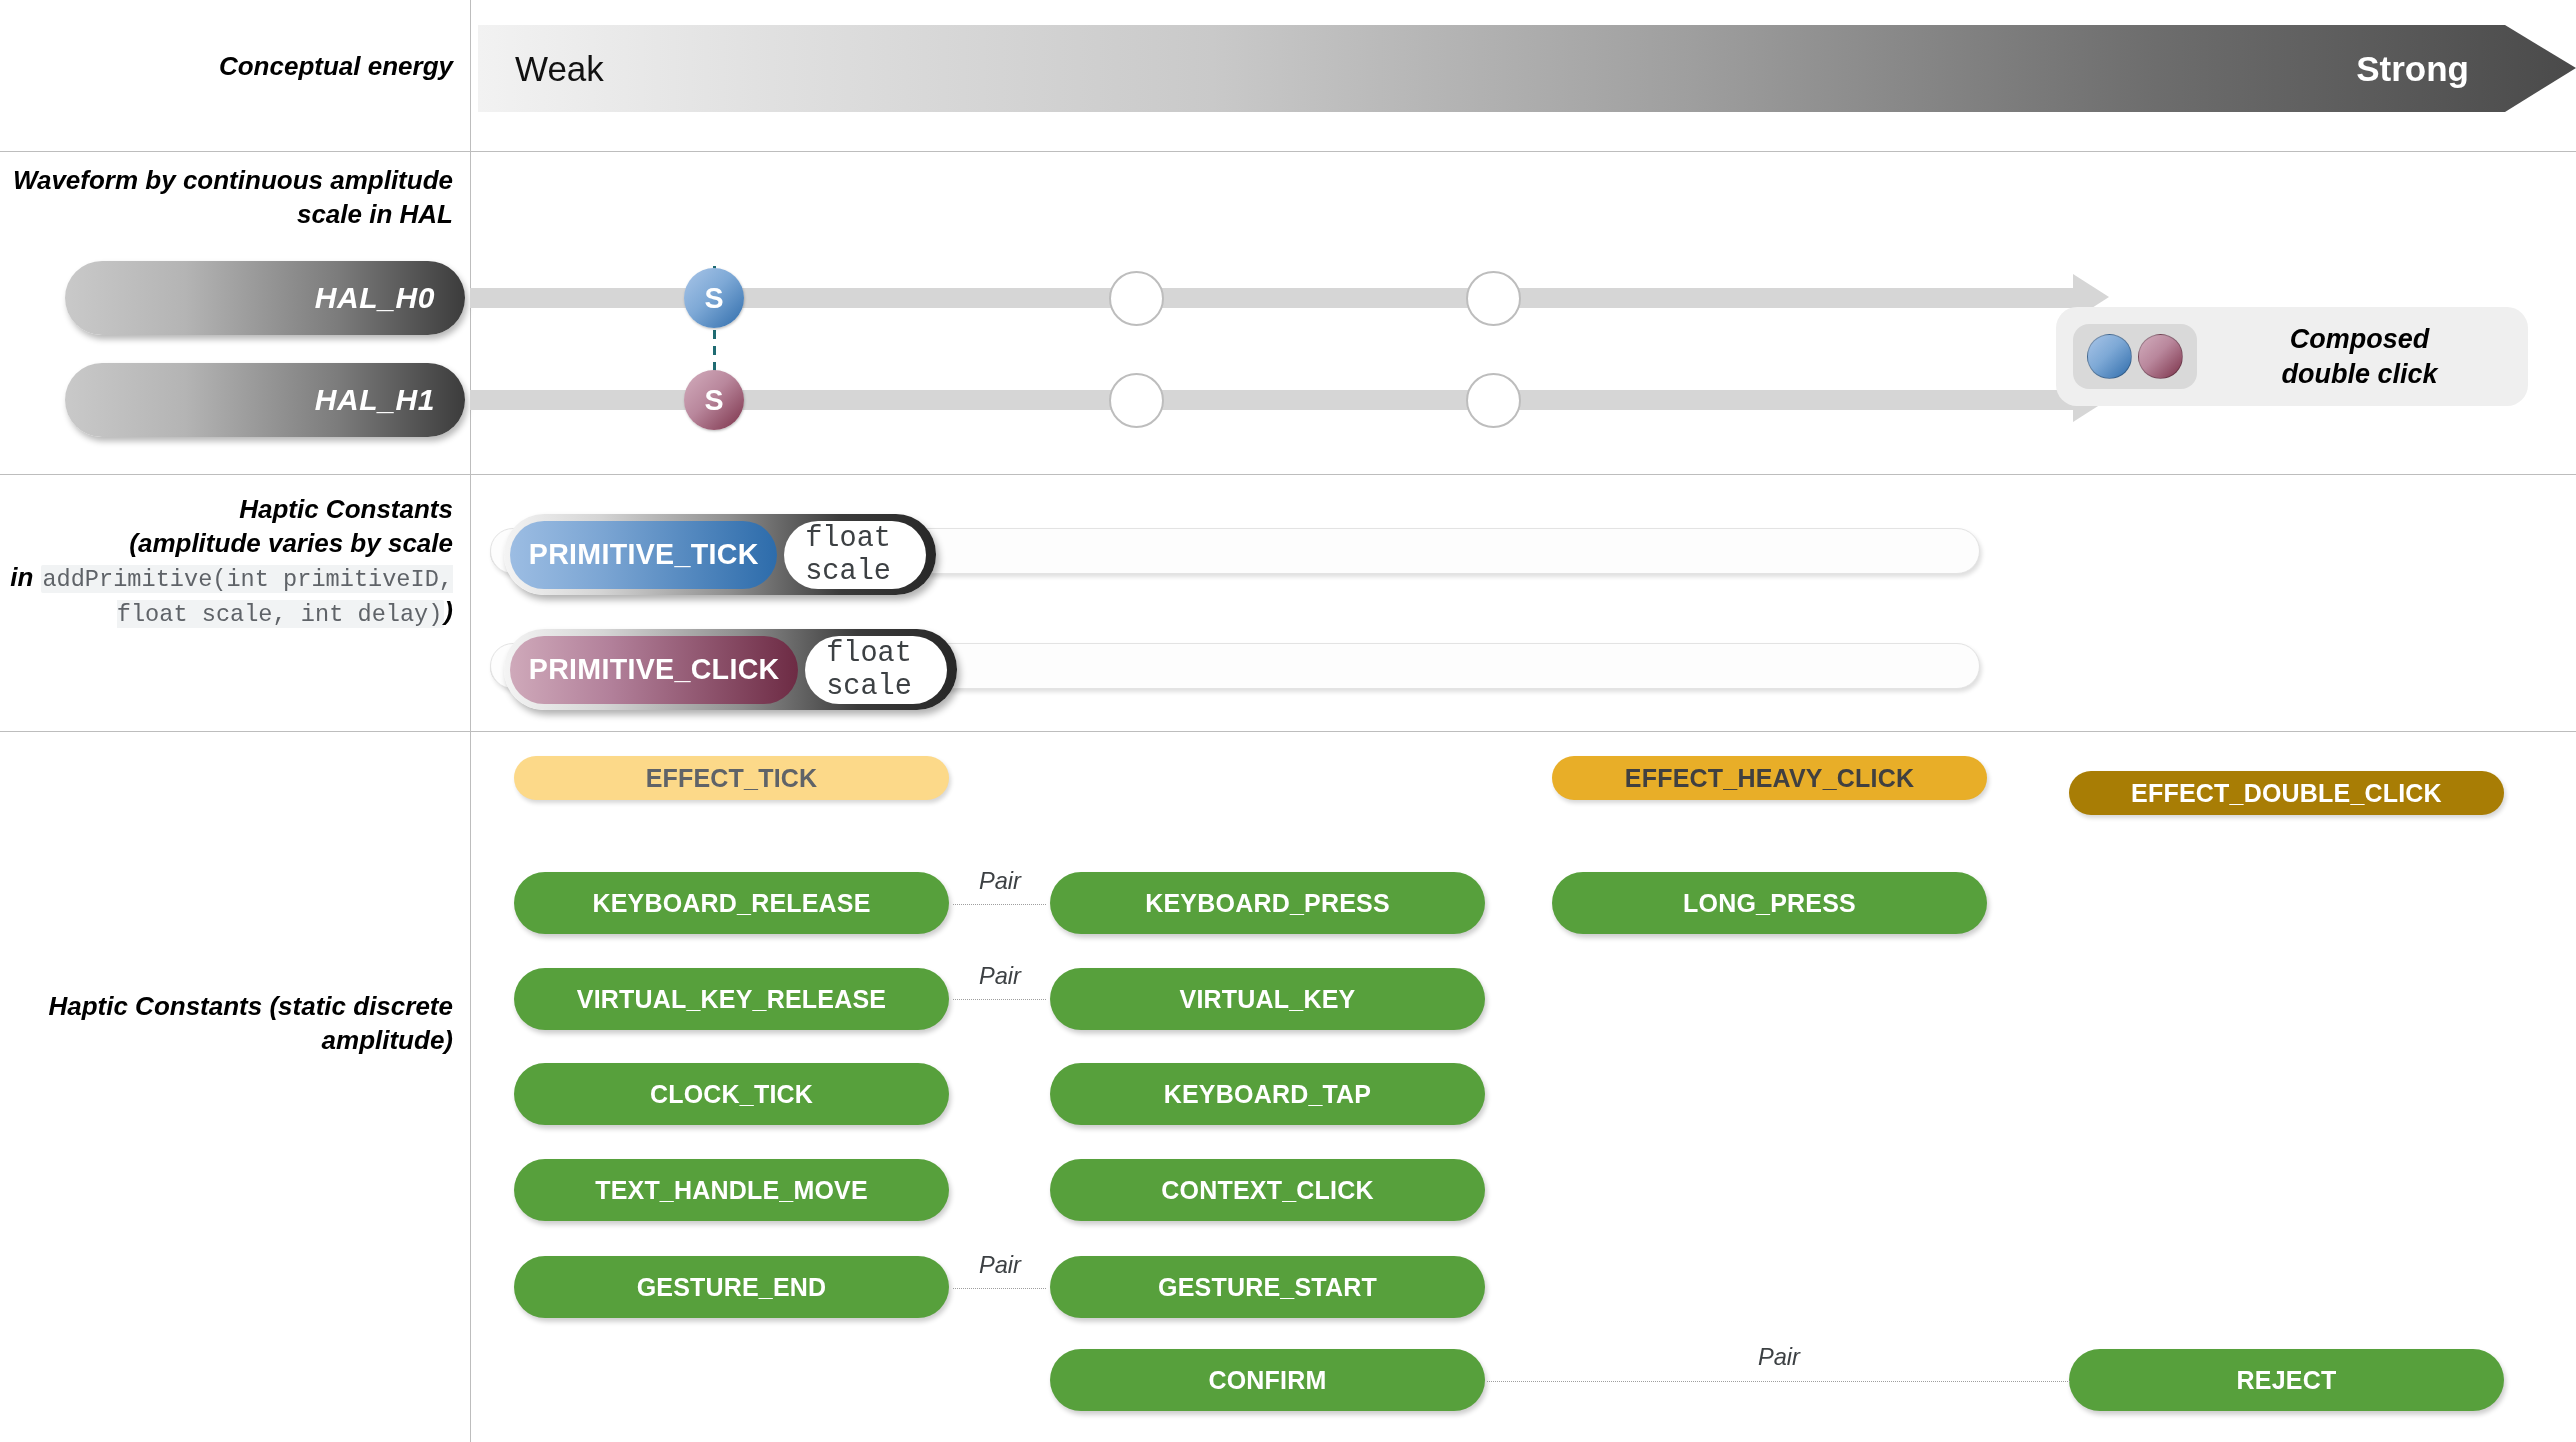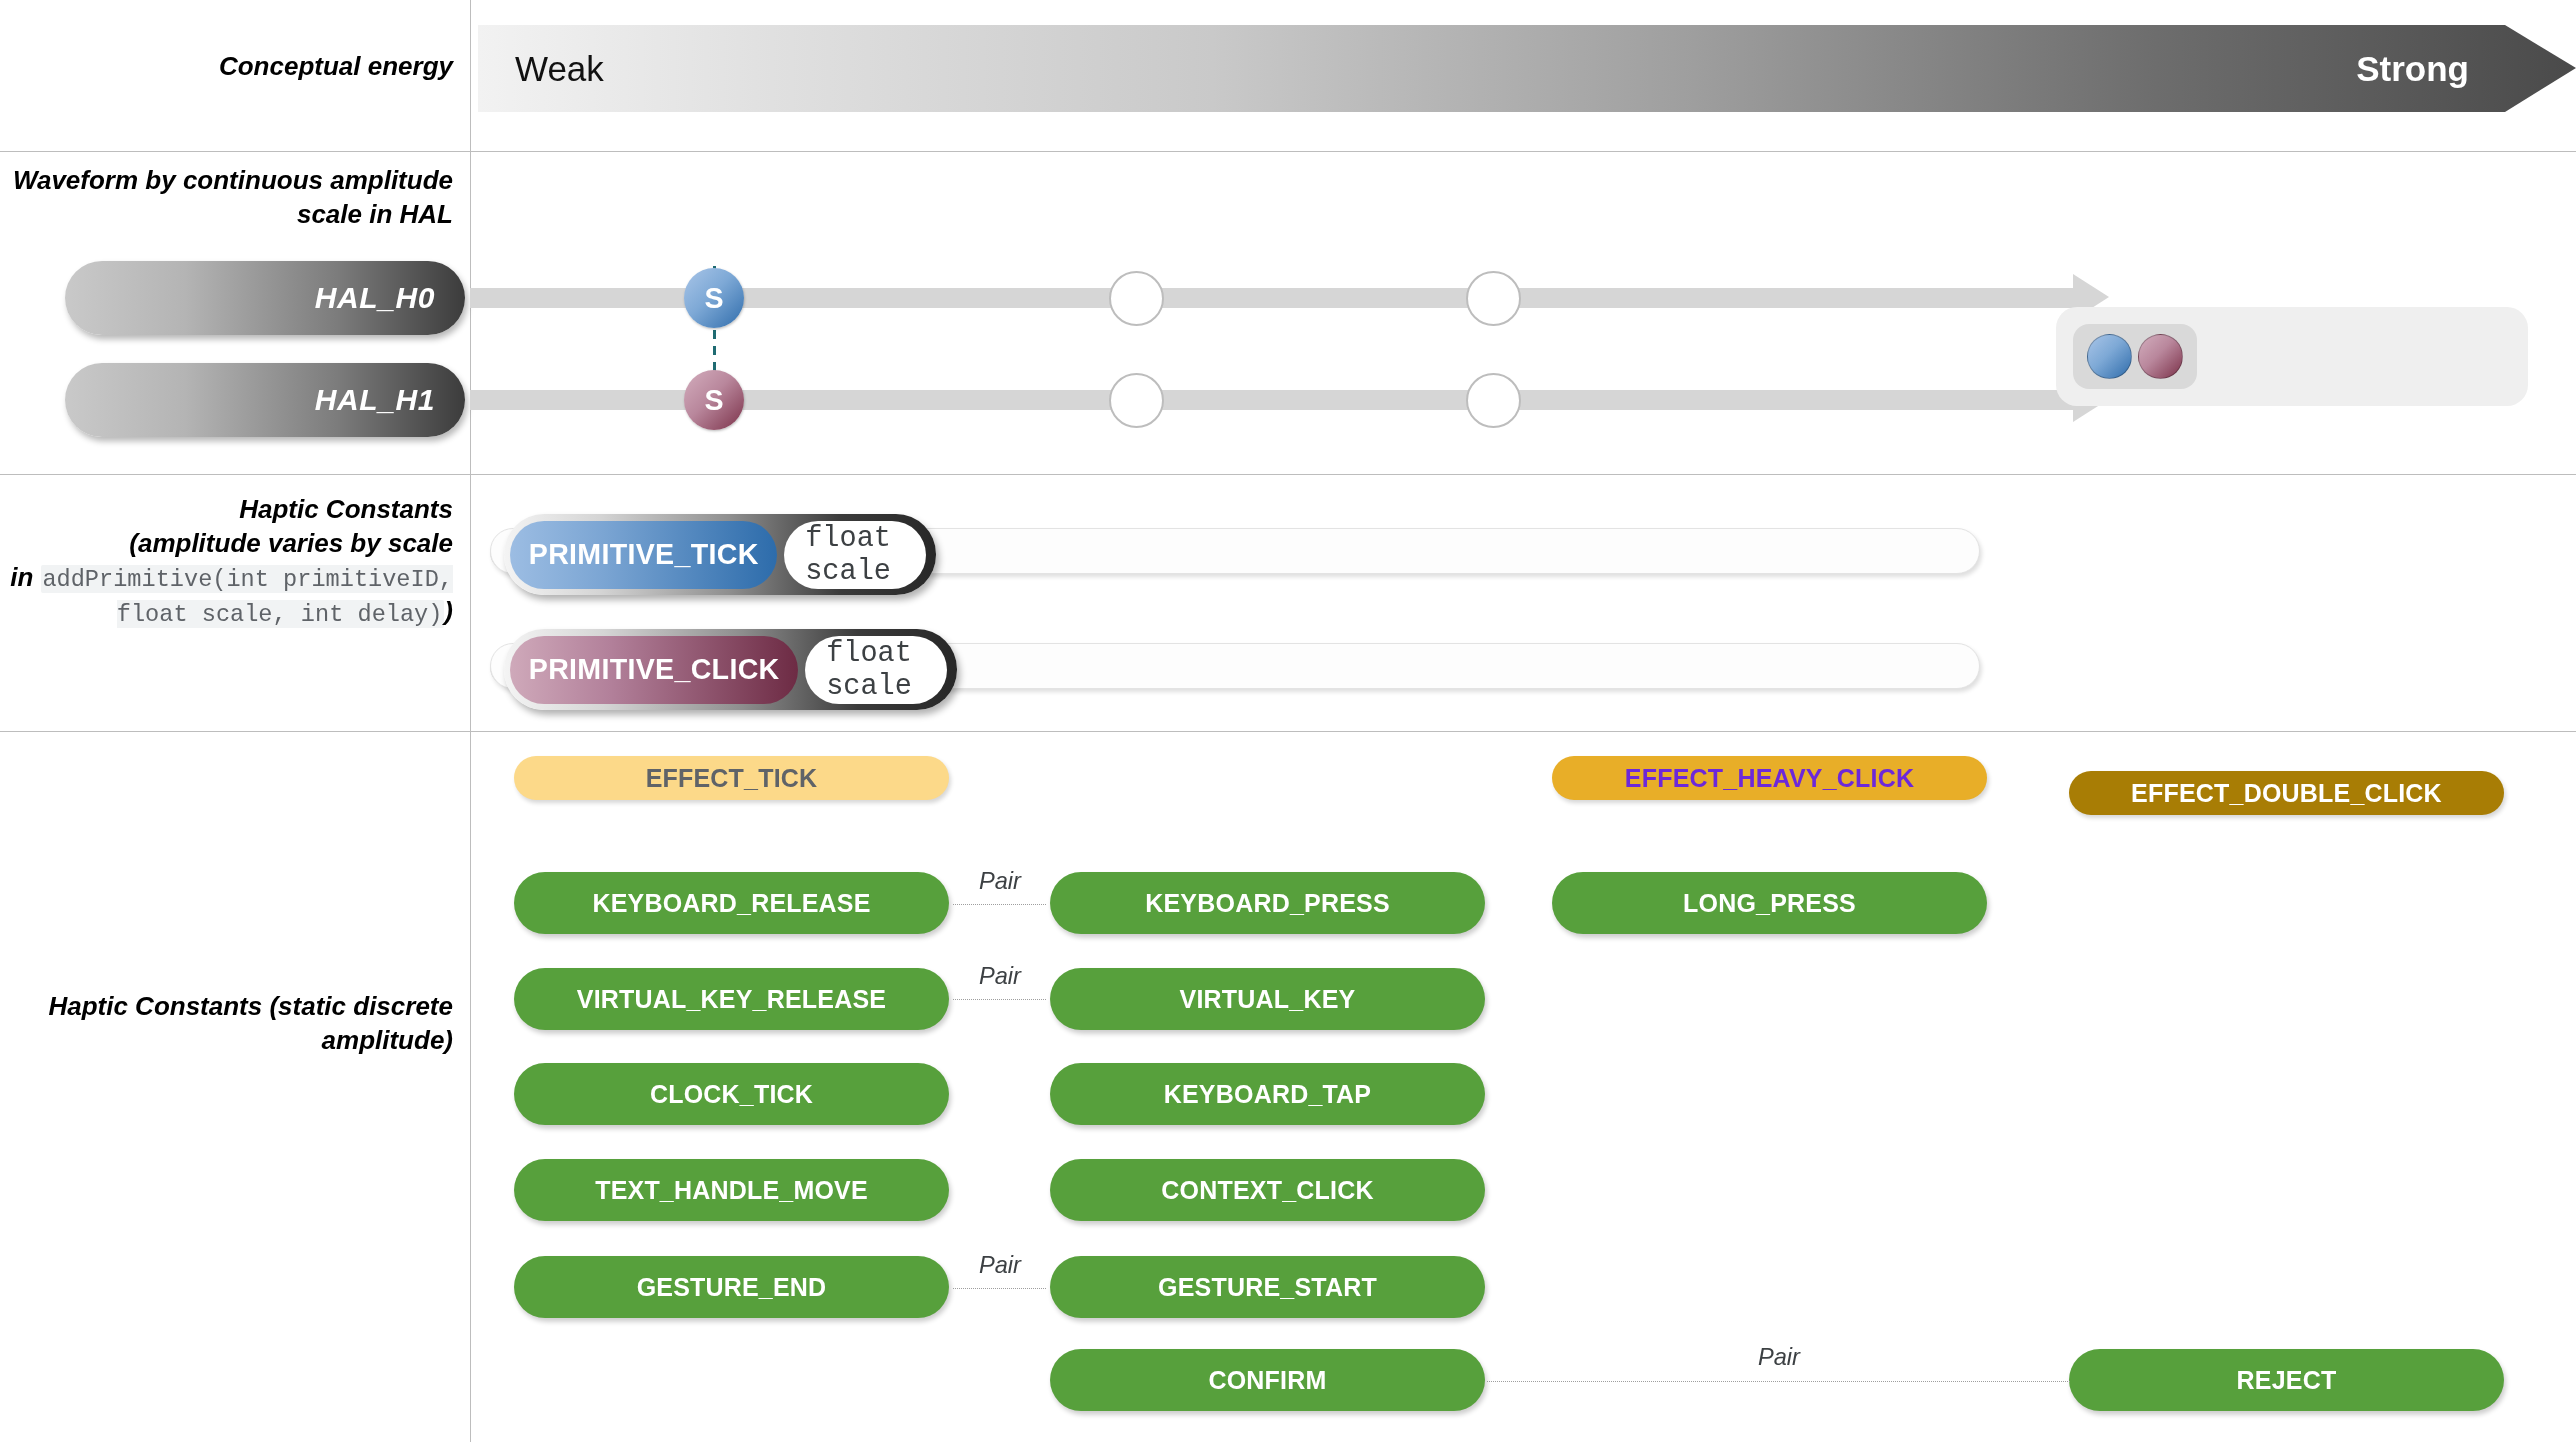--- a/index.html
+++ b/index.html
@@ -288,20 +288,24 @@
       <div class="node-open" style="left:639px"></div>
       <div class="node-open" style="left:996px"></div>
     </div>
   </div>
 
   <div class="composed">
     <div class="dotbox">
       <div class="d blue"></div>
       <div class="d purple"></div>
     </div>
+    <div class="ctext">
+      <div>Composed</div>
+      <div>double click</div>
+    </div>
   </div>
 
   <div class="row-label lbl-hc-scale">
     <div>Haptic Constants</div>
     <div>(amplitude varies by scale</div>
     <div><span>in </span><code class="mono">addPrimitive(int primitiveID, float scale, int delay)</code><span>)</span></div>
   </div>
 
   <div class="prim-row p0">
     <div class="prim-cap"></div>
@@ -317,21 +321,21 @@
     <div class="prim-track"></div>
     <div class="prim-shell" style="width: 453px;">
       <div class="prim-pill purple">PRIMITIVE_CLICK</div>
       <div class="prim-arg">float scale</div>
     </div>
   </div>
 
   <div class="row-label lbl-hc-static">Haptic Constants (static discrete amplitude)</div>
 
   <div class="effect" style="left:514px; top:756px; width:435px; background:#fcd989; color:#5f6368;">EFFECT_TICK</div>
-  <div class="effect" style="left:1552px; top:756px; width:435px; background:#e8ae28; color:#6d28d9;">EFFECT_HEAVY_CLICK</div>
+  <div class="effect" style="left:1552px; top:756px; width:435px; background:#e8ae28; color:#404040;">EFFECT_HEAVY_CLICK</div>
   <div class="effect" style="left:2069px; top:756px; width:435px; background:#a87d05; color:#ffffff;margin-top:15px;">EFFECT_DOUBLE_CLICK</div>
 
   <div class="gpill" style="left:514px; top:872px; width:435px;">KEYBOARD_RELEASE</div>
   <div class="gpill" style="left:514px; top:968px; width:435px;">VIRTUAL_KEY_RELEASE</div>
   <div class="gpill" style="left:514px; top:1063px; width:435px;">CLOCK_TICK</div>
   <div class="gpill" style="left:514px; top:1159px; width:435px;">TEXT_HANDLE_MOVE</div>
   <div class="gpill" style="left:514px; top:1256px; width:435px;">GESTURE_END</div>
 
   <div class="gpill" style="left:1050px; top:872px; width:435px;">KEYBOARD_PRESS</div>
   <div class="gpill" style="left:1050px; top:968px; width:435px;">VIRTUAL_KEY</div>

